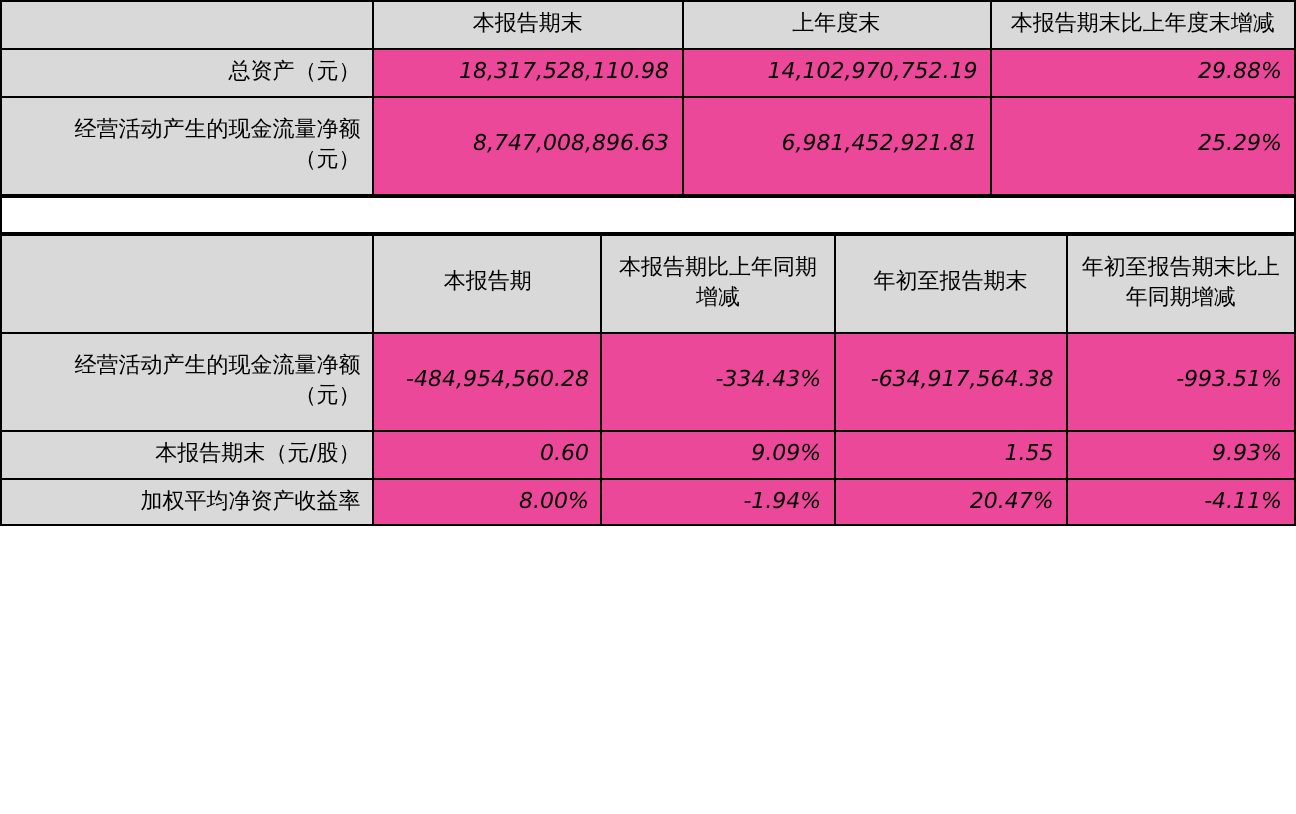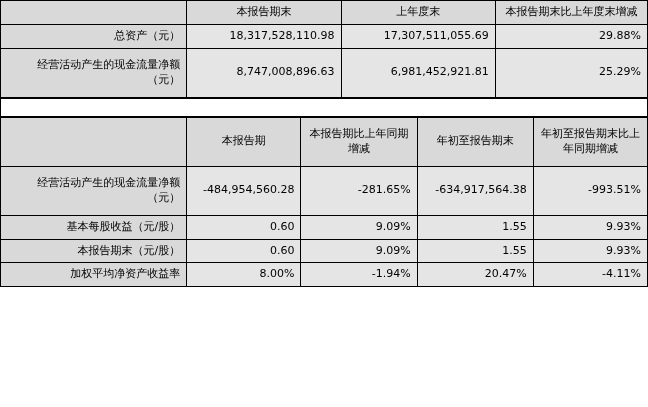--- a/index.html
+++ b/index.html
@@ -37,21 +37,22 @@
     background: #d9d9d9;
     text-align: center;
     font-weight: normal;
   }
   .lbl {
     background: #d9d9d9;
     text-align: right;
   }
   .num {
     text-align: right;
-    background: #e5e5e5;
+    background: #ec4899;
+    font-style: italic;
   }
   .blank-row td {
     border: none;
     height: 9px;
     padding: 0;
   }
   .c1 { width: 186px; }
   .c2 { width: 154px; }
   .c3 { width: 154px; }
   .c4 { width: 152px; }
@@ -77,21 +78,21 @@
     <tbody>
       <tr>
         <td class="hdr"></td>
         <td class="hdr">本报告期末</td>
         <td class="hdr">上年度末</td>
         <td class="hdr">本报告期末比上年度末增减</td>
       </tr>
       <tr>
         <td class="lbl">总资产（元）</td>
         <td class="num">18,317,528,110.98</td>
-        <td class="num">17,307,511,055.69</td>
+        <td class="num">14,102,970,752.19</td>
         <td class="num">29.88%</td>
       </tr>
       <tr class="tall">
         <td class="lbl">经营活动产生的现金流量净额（元）</td>
         <td class="num">8,747,008,896.63</td>
         <td class="num">6,981,452,921.81</td>
         <td class="num">25.29%</td>
       </tr>
     </tbody>
   </table>
@@ -116,30 +117,23 @@
       <tr class="tall">
         <td class="hdr"></td>
         <td class="hdr">本报告期</td>
         <td class="hdr">本报告期比上年同期增减</td>
         <td class="hdr">年初至报告期末</td>
         <td class="hdr">年初至报告期末比上年同期增减</td>
       </tr>
       <tr class="tall">
         <td class="lbl">经营活动产生的现金流量净额（元）</td>
         <td class="num">-484,954,560.28</td>
-        <td class="num">-281.65%</td>
+        <td class="num">-334.43%</td>
         <td class="num">-634,917,564.38</td>
         <td class="num">-993.51%</td>
-      </tr>
-      <tr>
-        <td class="lbl">基本每股收益（元/股）</td>
-        <td class="num">0.60</td>
-        <td class="num">9.09%</td>
-        <td class="num">1.55</td>
-        <td class="num">9.93%</td>
       </tr>
       <tr>
         <td class="lbl">本报告期末（元/股）</td>
         <td class="num">0.60</td>
         <td class="num">9.09%</td>
         <td class="num">1.55</td>
         <td class="num">9.93%</td>
       </tr>
       <tr>
         <td class="lbl">加权平均净资产收益率</td>

